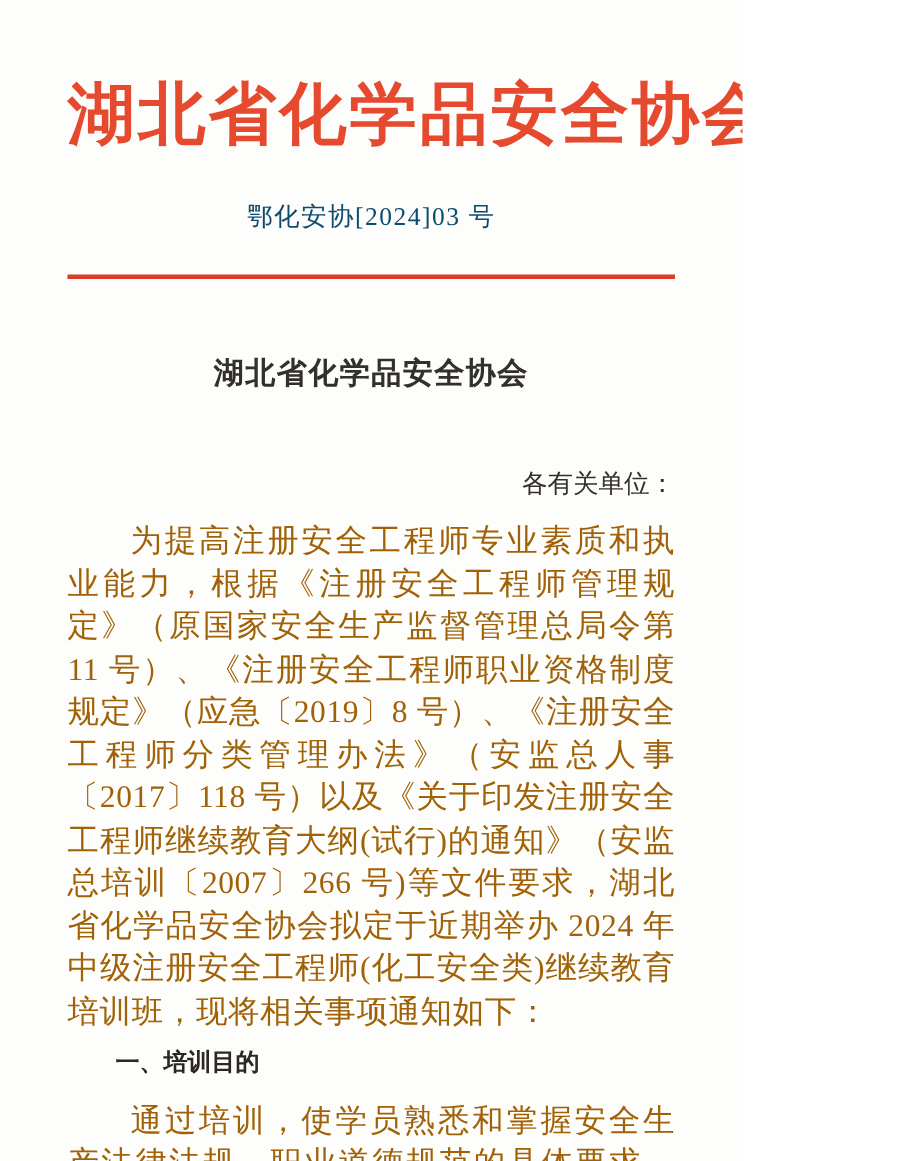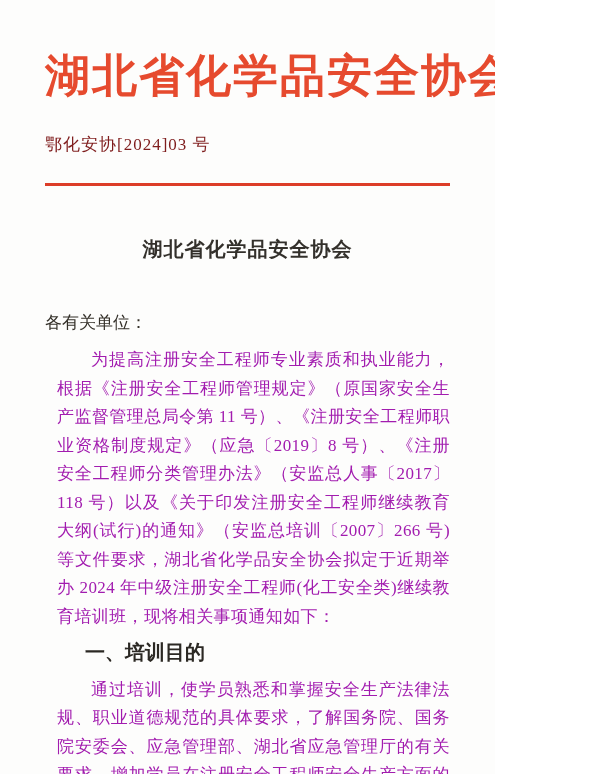--- a/index.html
+++ b/index.html
@@ -25,24 +25,24 @@
     color: #e64a2e;
     font-size: 45px;
     font-weight: bold;
     letter-spacing: 2px;
     line-height: 1.18;
     white-space: nowrap;
     font-family: "Liberation Serif", serif;
   }
   .doc-number {
     margin-top: 31px;
-    text-align: left;
+    text-align: center;
     font-size: 17px;
     line-height: 22px;
-    color: #7f1d1d;
+    color: #0c4a6e;
     letter-spacing: 1px;
   }
   .red-rule {
     margin: 27px 0 0 0;
     height: 3px;
     border: none;
     background: #dc3d28;
   }
   .doc-title {
     margin-top: 47px;
@@ -52,35 +52,36 @@
     line-height: 33px;
     color: #33302b;
     letter-spacing: 1px;
   }
   .doc-title .title-line { display: block; }
   .salutation {
     margin: 43px 0 0 0;
     font-size: 17px;
     line-height: 28px;
     color: #343029;
+    text-align: right;
   }
   .para {
-    margin: 9px 0 0 12px;
-    font-size: 17px;
+    margin: 9px 0 0 0;
+    font-size: 21px;
     line-height: 28.5px;
     text-align: justify;
     text-indent: 2em;
-    color: #a21caf;
+    color: #a16207;
     letter-spacing: 0.4px;
   }
   .section-heading {
     margin: 7px 0 0 0;
-    font-family: Liberation Sans, sans-serif;
+    font-family: Liberation Mono, monospace;
     font-weight: bold;
-    font-size: 20px;
+    font-size: 16px;
     line-height: 28.5px;
     text-indent: 2em;
     color: #2b2823;
   }
 </style>
 </head>
 <body>
 
 <div class="page">
 

